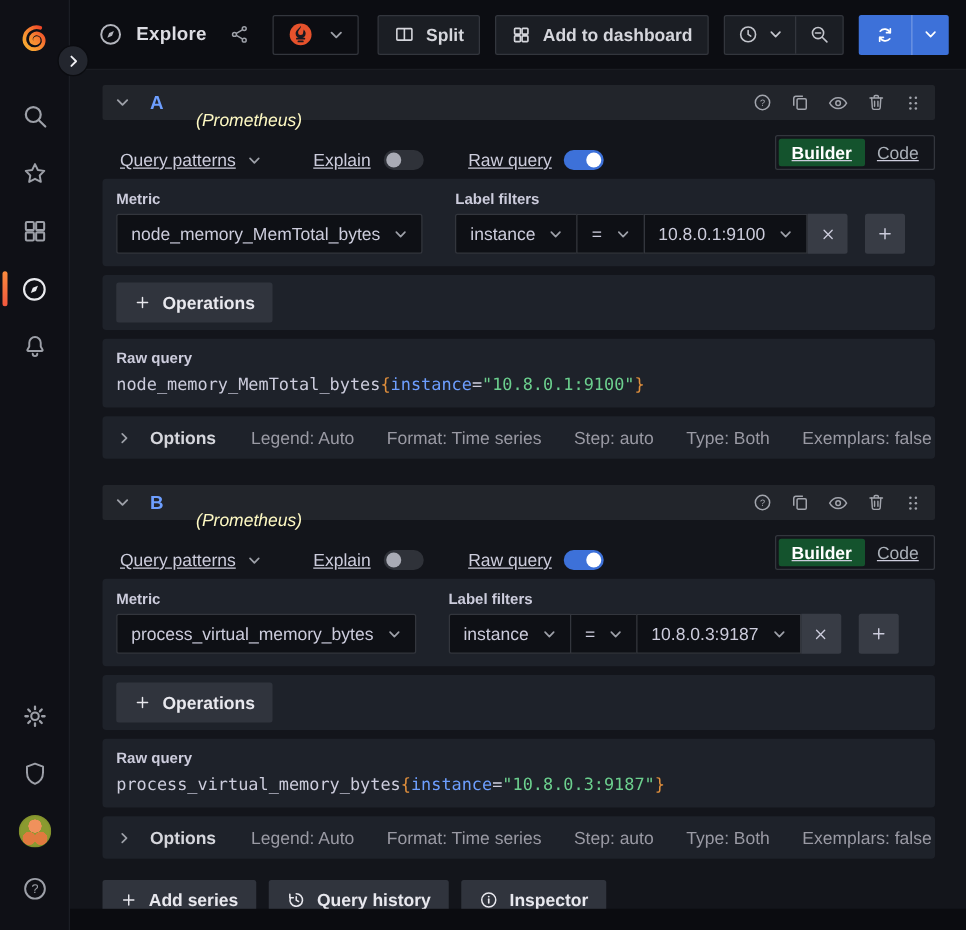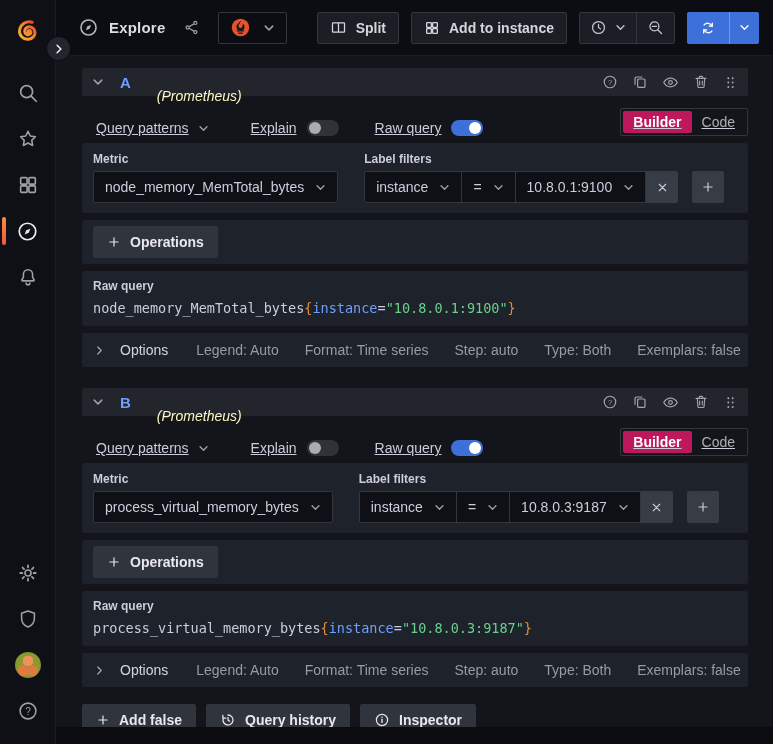--- a/index.html
+++ b/index.html
@@ -98,21 +98,21 @@
   .toggle { width:32px; height:16px; border-radius:8px; position:relative; margin-left:10px; cursor:pointer; }
   .toggle.off { background:#2f3239; }
   .toggle.off::after { content:""; position:absolute; left:2px; top:2px; width:12px; height:12px; border-radius:50%; background:#a9abb5; }
   .toggle.on::after { content:""; position:absolute; right:2px; top:2px; width:12px; height:12px; border-radius:50%; background:#fff; }
   .gap40 { width:42px; } .gap36 { width:36px; }
   .mode-group {
     margin-left:auto; display:flex; align-items:center; height:28px;
     border:1px solid #33363d; border-radius:2px; padding:2px;
   }
   .mode-opt { height:22px; display:flex; align-items:center; padding:0 10px; font-size:14px; color:#aab0b8; cursor:pointer; }
-  .mode-opt.active { background:#be185d; border-radius:2px; color:#ffffff; font-weight:700; }
+  .mode-opt.active { background:#14532d; border-radius:2px; color:#ffffff; font-weight:700; }
 
   .section-box { background:#1e222a; border-radius:3px; margin-bottom:7px; }
   .metric-box { padding:9px 11px 10px 11px; display:flex; gap:26px; }
   .field-label { font-size:12px; font-weight:700; color:#ccccdc; margin-bottom:5px; }
   .select {
     height:32px; background:#0e1015; border:1px solid #33363d; border-radius:2px;
     display:flex; align-items:center; gap:11px; padding:0 11px;
     font-size:14px; color:#ccccdc; cursor:pointer; white-space:nowrap;
   }
   .select .chev { color:#9da0a8; }
@@ -137,21 +137,21 @@
 
   .raw-box { padding:8px 11px 10px 11px; }
   .raw-title { font-size:12px; font-weight:700; color:#ccccdc; margin-bottom:7px; }
   .raw-code { font-family:"DejaVu Sans Mono", monospace; font-size:13.5px; color:#ccccdc; white-space:nowrap; }
   .tok-brace { color:#e08f3c; }
   .tok-label { color:#6e9fff; }
   .tok-string { color:#6ccf8e; }
 
   .options-box { height:34px; display:flex; align-items:center; padding:0 12px; gap:0; margin-bottom:0; }
   .opt-chev { color:#9da0a8; margin-right:15px; cursor:pointer; }
-  .opt-title { font-size:14px; font-weight:400; color:#d5d6dc; margin-right:28px;text-align:right; }
+  .opt-title { font-size:14px; font-weight:700; color:#d5d6dc; margin-right:28px;text-align:right; }
   .opt-meta { font-size:14px; color:#9a9aa4; margin-right:26px; white-space:nowrap; }
 
   .footer-row { display:flex; align-items:center; gap:10px; margin-top:17px; }
 </style>
 </head>
 <body>
 
 <nav class="sidebar">
   <div class="logo-slot">
     <svg width="34" height="34" viewBox="0 0 32 32">
@@ -294,21 +294,21 @@
 
       <button class="tb-btn">
         <span class="ico">
           <svg width="16" height="16" viewBox="0 0 24 24" fill="none" stroke="currentColor" stroke-width="2">
               <rect x="4" y="4" width="7" height="7" rx="1"></rect>
               <rect x="13" y="4" width="7" height="7" rx="1"></rect>
               <rect x="4" y="13" width="7" height="7" rx="1"></rect>
               <rect x="13" y="13" width="7" height="7" rx="1"></rect>
             </svg>
         </span>
-        <span>Add to instance</span>
+        <span>Add to dashboard</span>
       </button>
 
       <div class="time-group">
         <div class="time-cell">
           <span class="ico">
             <svg width="17" height="17" viewBox="0 0 24 24" fill="none" stroke="currentColor" stroke-width="1.8">
                 <circle cx="12" cy="12" r="8.4"></circle>
                 <path d="M12 7.6V12l3 2" stroke-linecap="round"></path>
               </svg>
           </span>
@@ -670,21 +670,21 @@
       </div>
     </section>
 
     <div class="footer-row" style="margin-top:-4px;">
       <button class="btn-secondary">
         <span class="ico">
             <svg width="14" height="14" viewBox="0 0 24 24">
               <path d="M12 5v14M5 12h14" stroke="currentColor" stroke-width="2" stroke-linecap="round"></path>
             </svg>
           </span>
-        <span>Add false</span>
+        <span>Add series</span>
       </button>
       <button class="btn-secondary">
         <span class="ico">
             <svg width="16" height="16" viewBox="0 0 24 24" fill="none" stroke="currentColor" stroke-width="1.9" stroke-linecap="round" stroke-linejoin="round">
               <path d="M12 4.5a7.5 7.5 0 1 1-7.2 5.4"></path>
               <path d="M4.3 5v4.2h4.2"></path>
               <path d="M12 8.2v4l2.7 1.6"></path>
             </svg>
           </span>
         <span>Query history</span>

